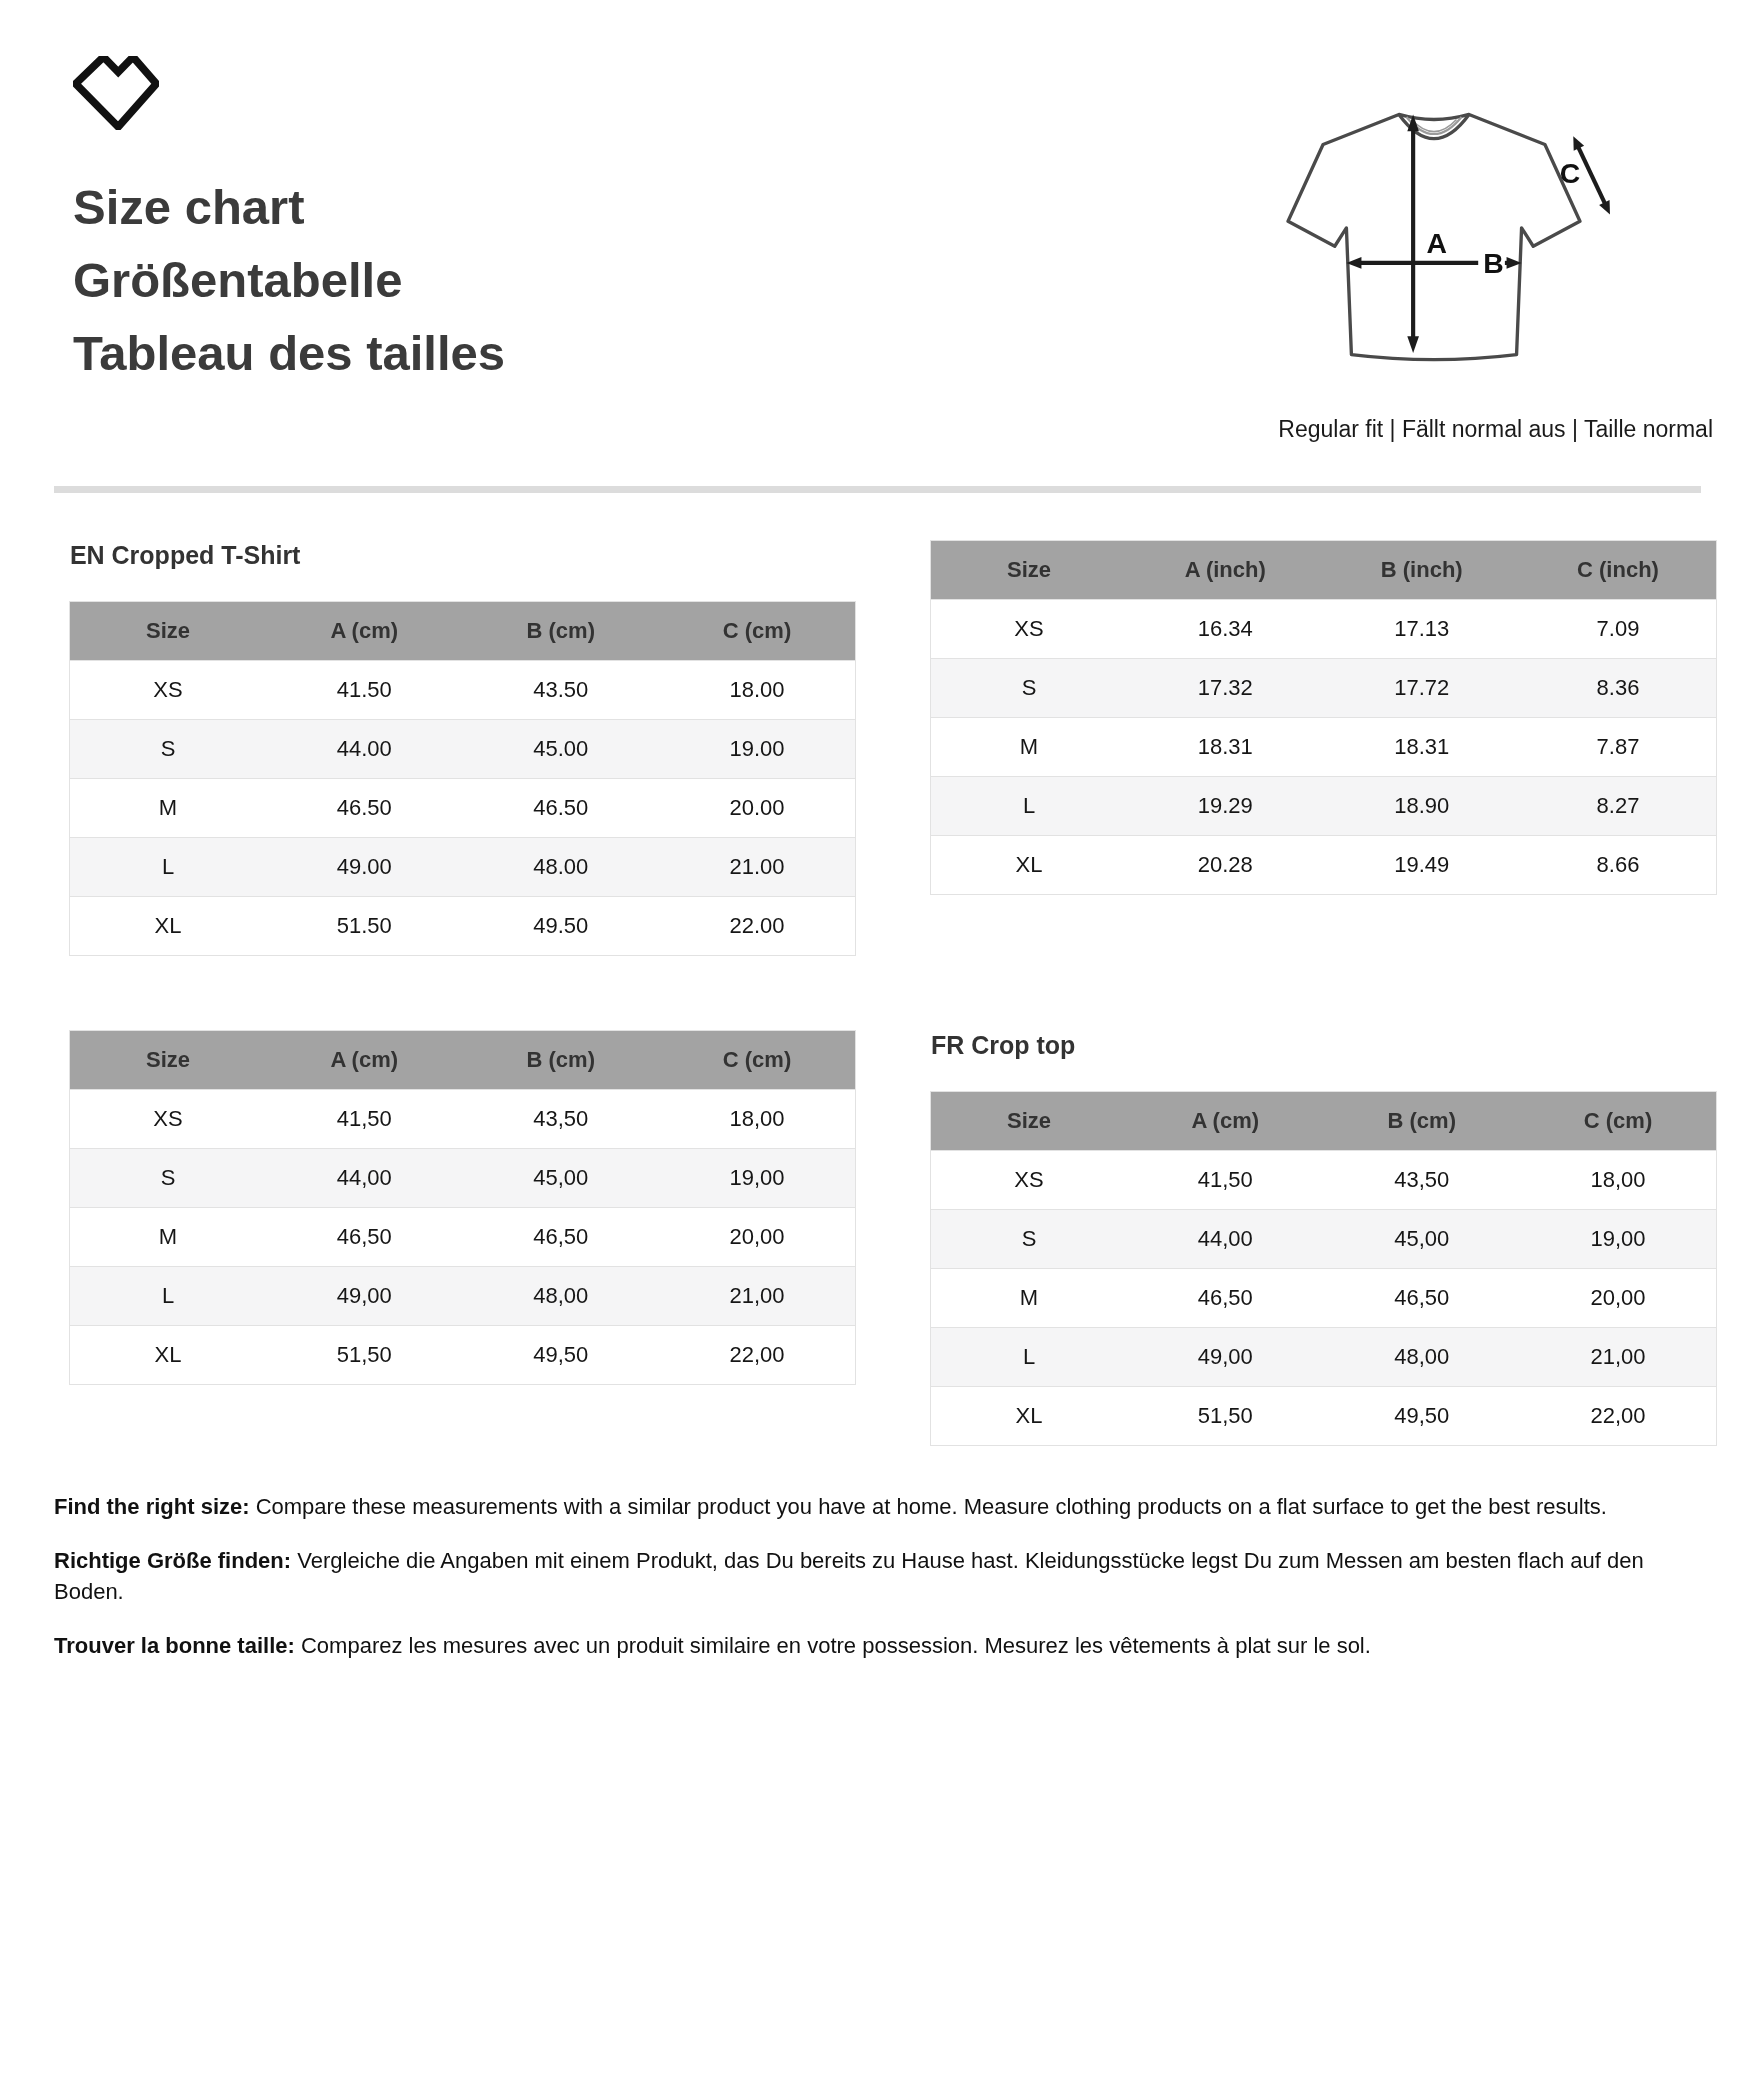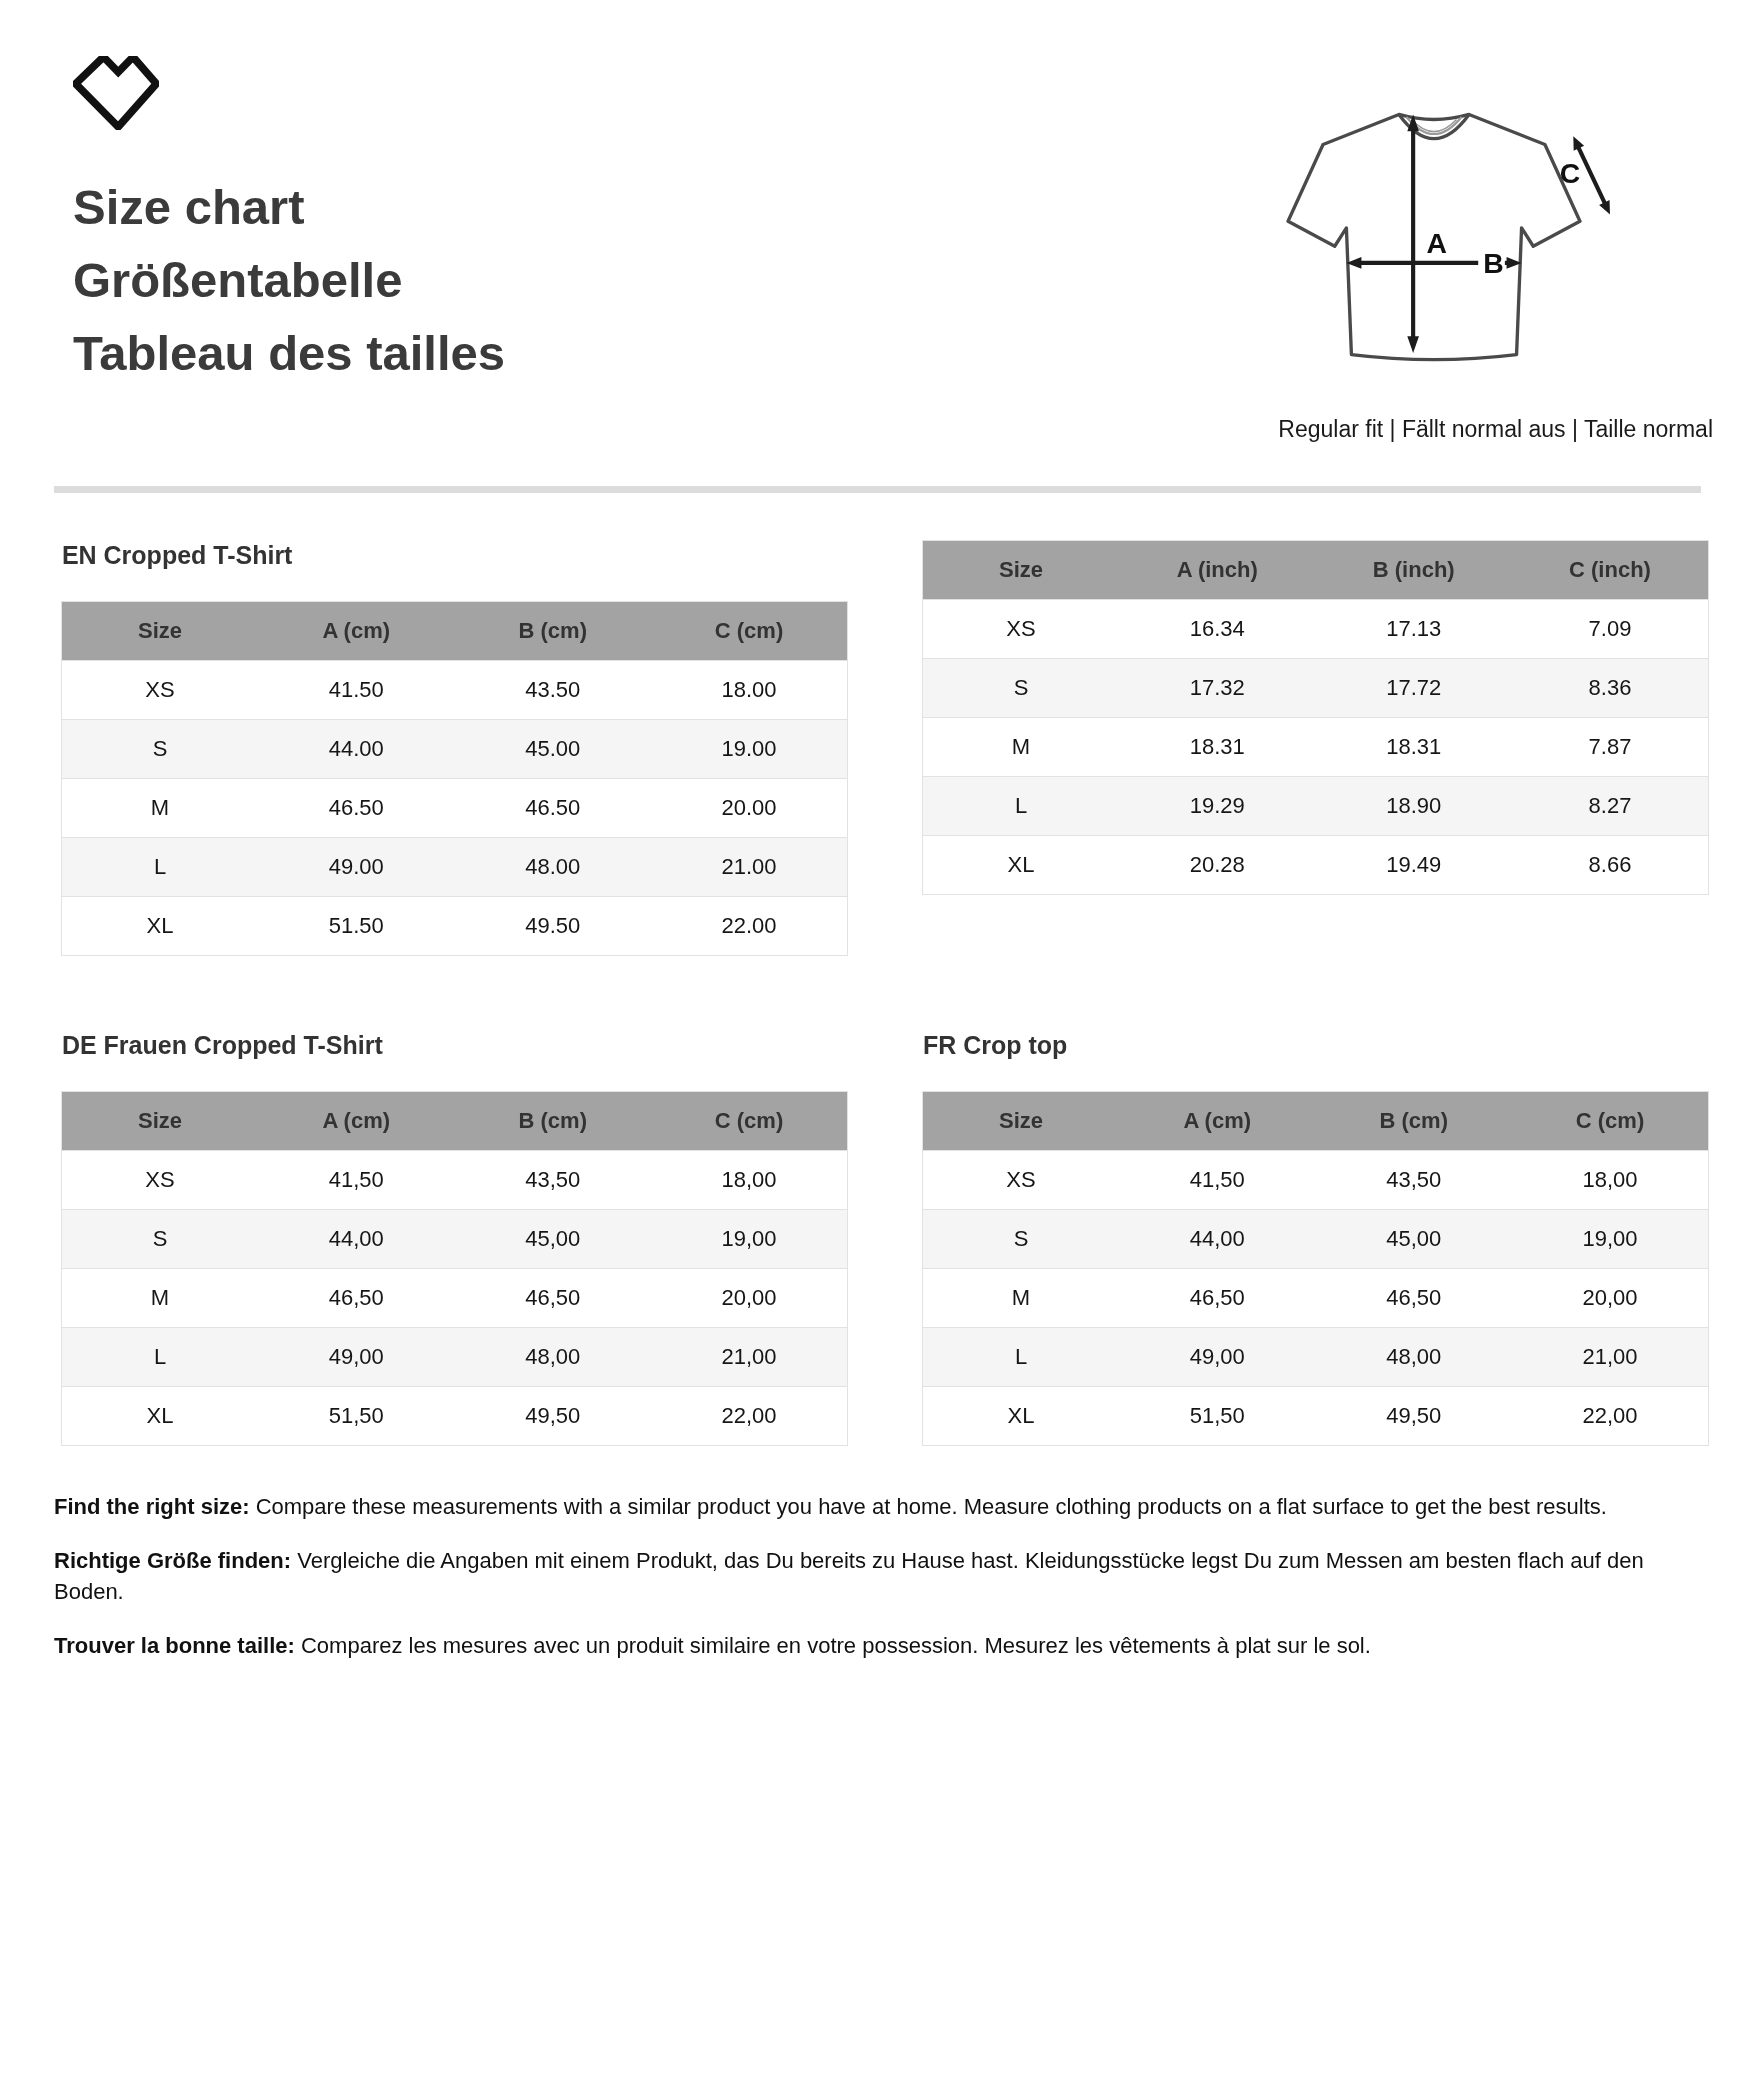--- a/index.html
+++ b/index.html
@@ -17,21 +17,21 @@
   .headings{position:absolute;left:73px;top:171px;}
   .heading-line{font-size:49px;font-weight:bold;color:#3b3b3b;line-height:73px;white-space:nowrap;}
   
   .diagram{position:absolute;left:1263px;top:87px;width:367px;height:306px;}
   
   .fit-note{position:absolute;right:35px;top:416px;font-size:23px;color:#1a1a1a;white-space:nowrap;}
   
   .divider{position:absolute;left:54px;right:47px;top:486px;height:6.6px;background:#dcdcdc;}
   
   .sections{
-    position:absolute;left:61px;top:540px;width:1647px;
+    position:absolute;left:69px;top:540px;width:1647px;
     display:grid;grid-template-columns:787px 787px;column-gap:74px;row-gap:74px;
   }
   .sec-title{font-size:25px;font-weight:bold;color:#333;margin:0 0 30px 0.9px;line-height:31px;}
   table.size-table{
     width:100%;border-collapse:collapse;table-layout:fixed;
     border:1.7px solid #e2e2e2;
   }
   table.size-table th, table.size-table td{
     height:58px;text-align:center;vertical-align:middle;
     font-size:22px;border-top:1.7px solid #e2e2e2;padding:0;
@@ -172,21 +172,20 @@
           <tr>
             <td>XL</td>
             <td>20.28</td>
             <td>19.49</td>
             <td>8.66</td>
           </tr>
         </tbody>
     </table>
   </section>
   <section>
-    <h2 class="sec-title">DE Frauen Cropped T-Shirt</h2>
     <table class="size-table">
       <thead>
           <tr>
             <th>Size</th>
             <th>A (cm)</th>
             <th>B (cm)</th>
             <th>C (cm)</th>
           </tr>
         </thead>
       <tbody>

